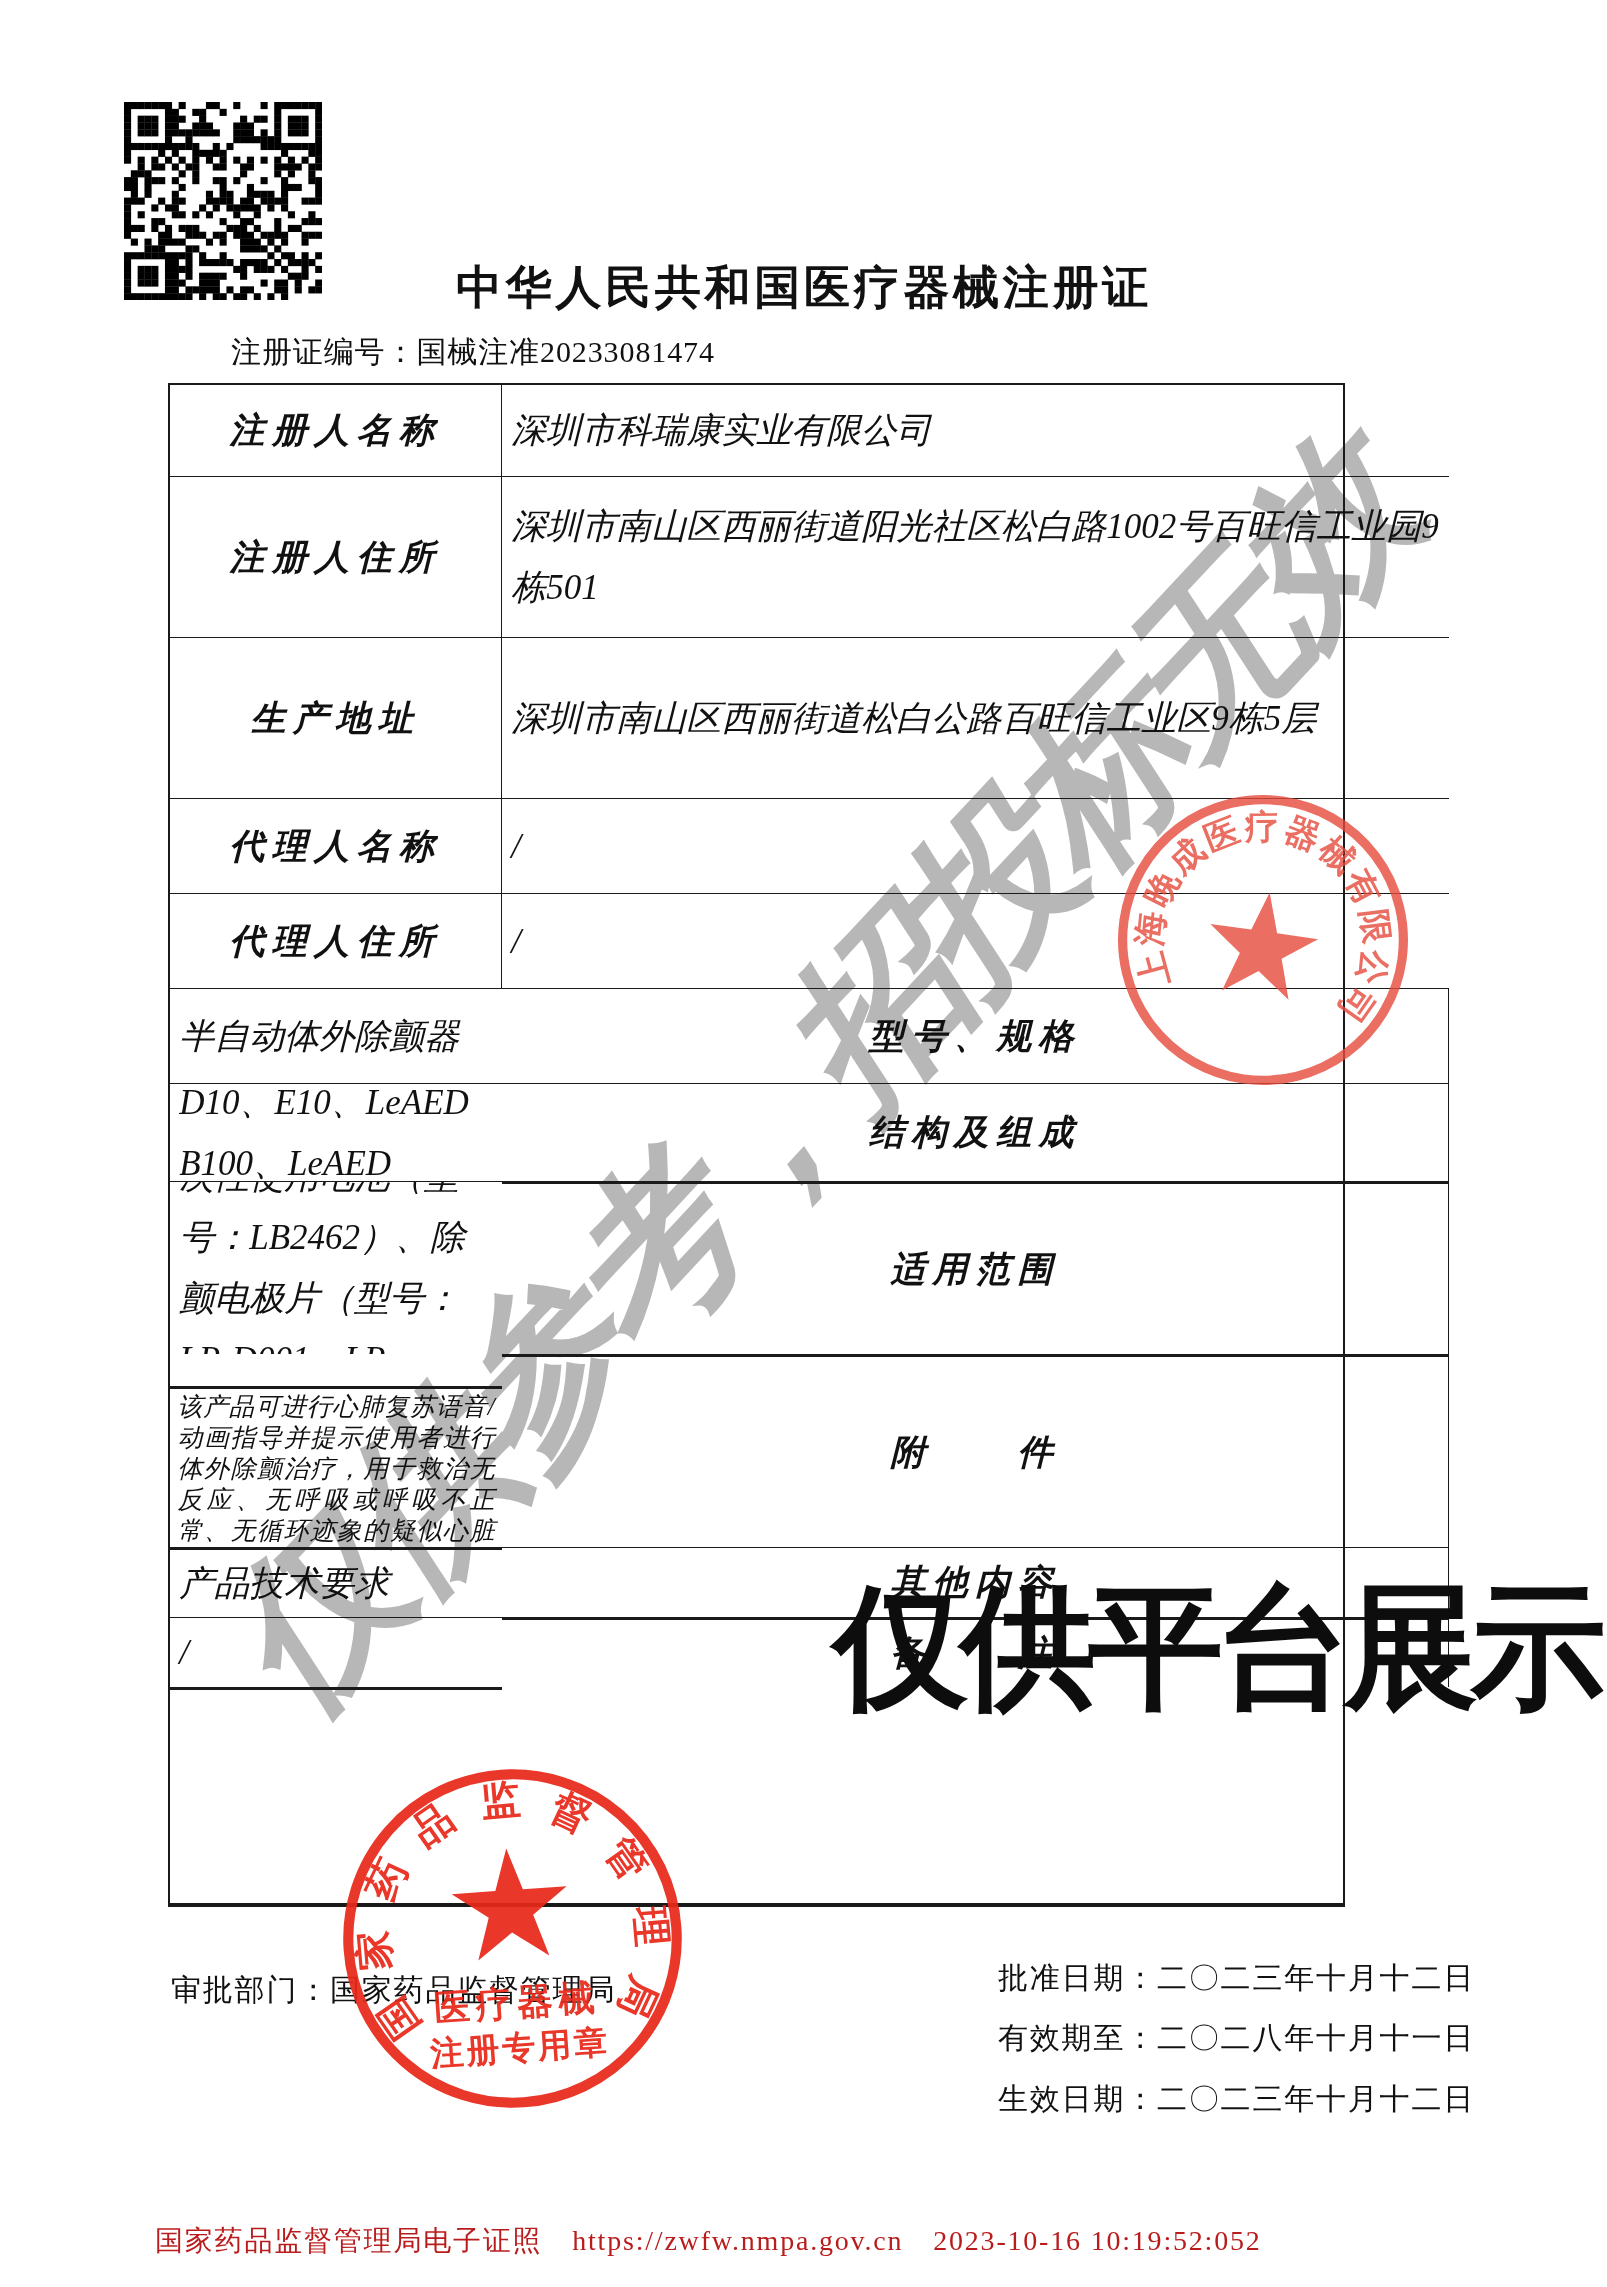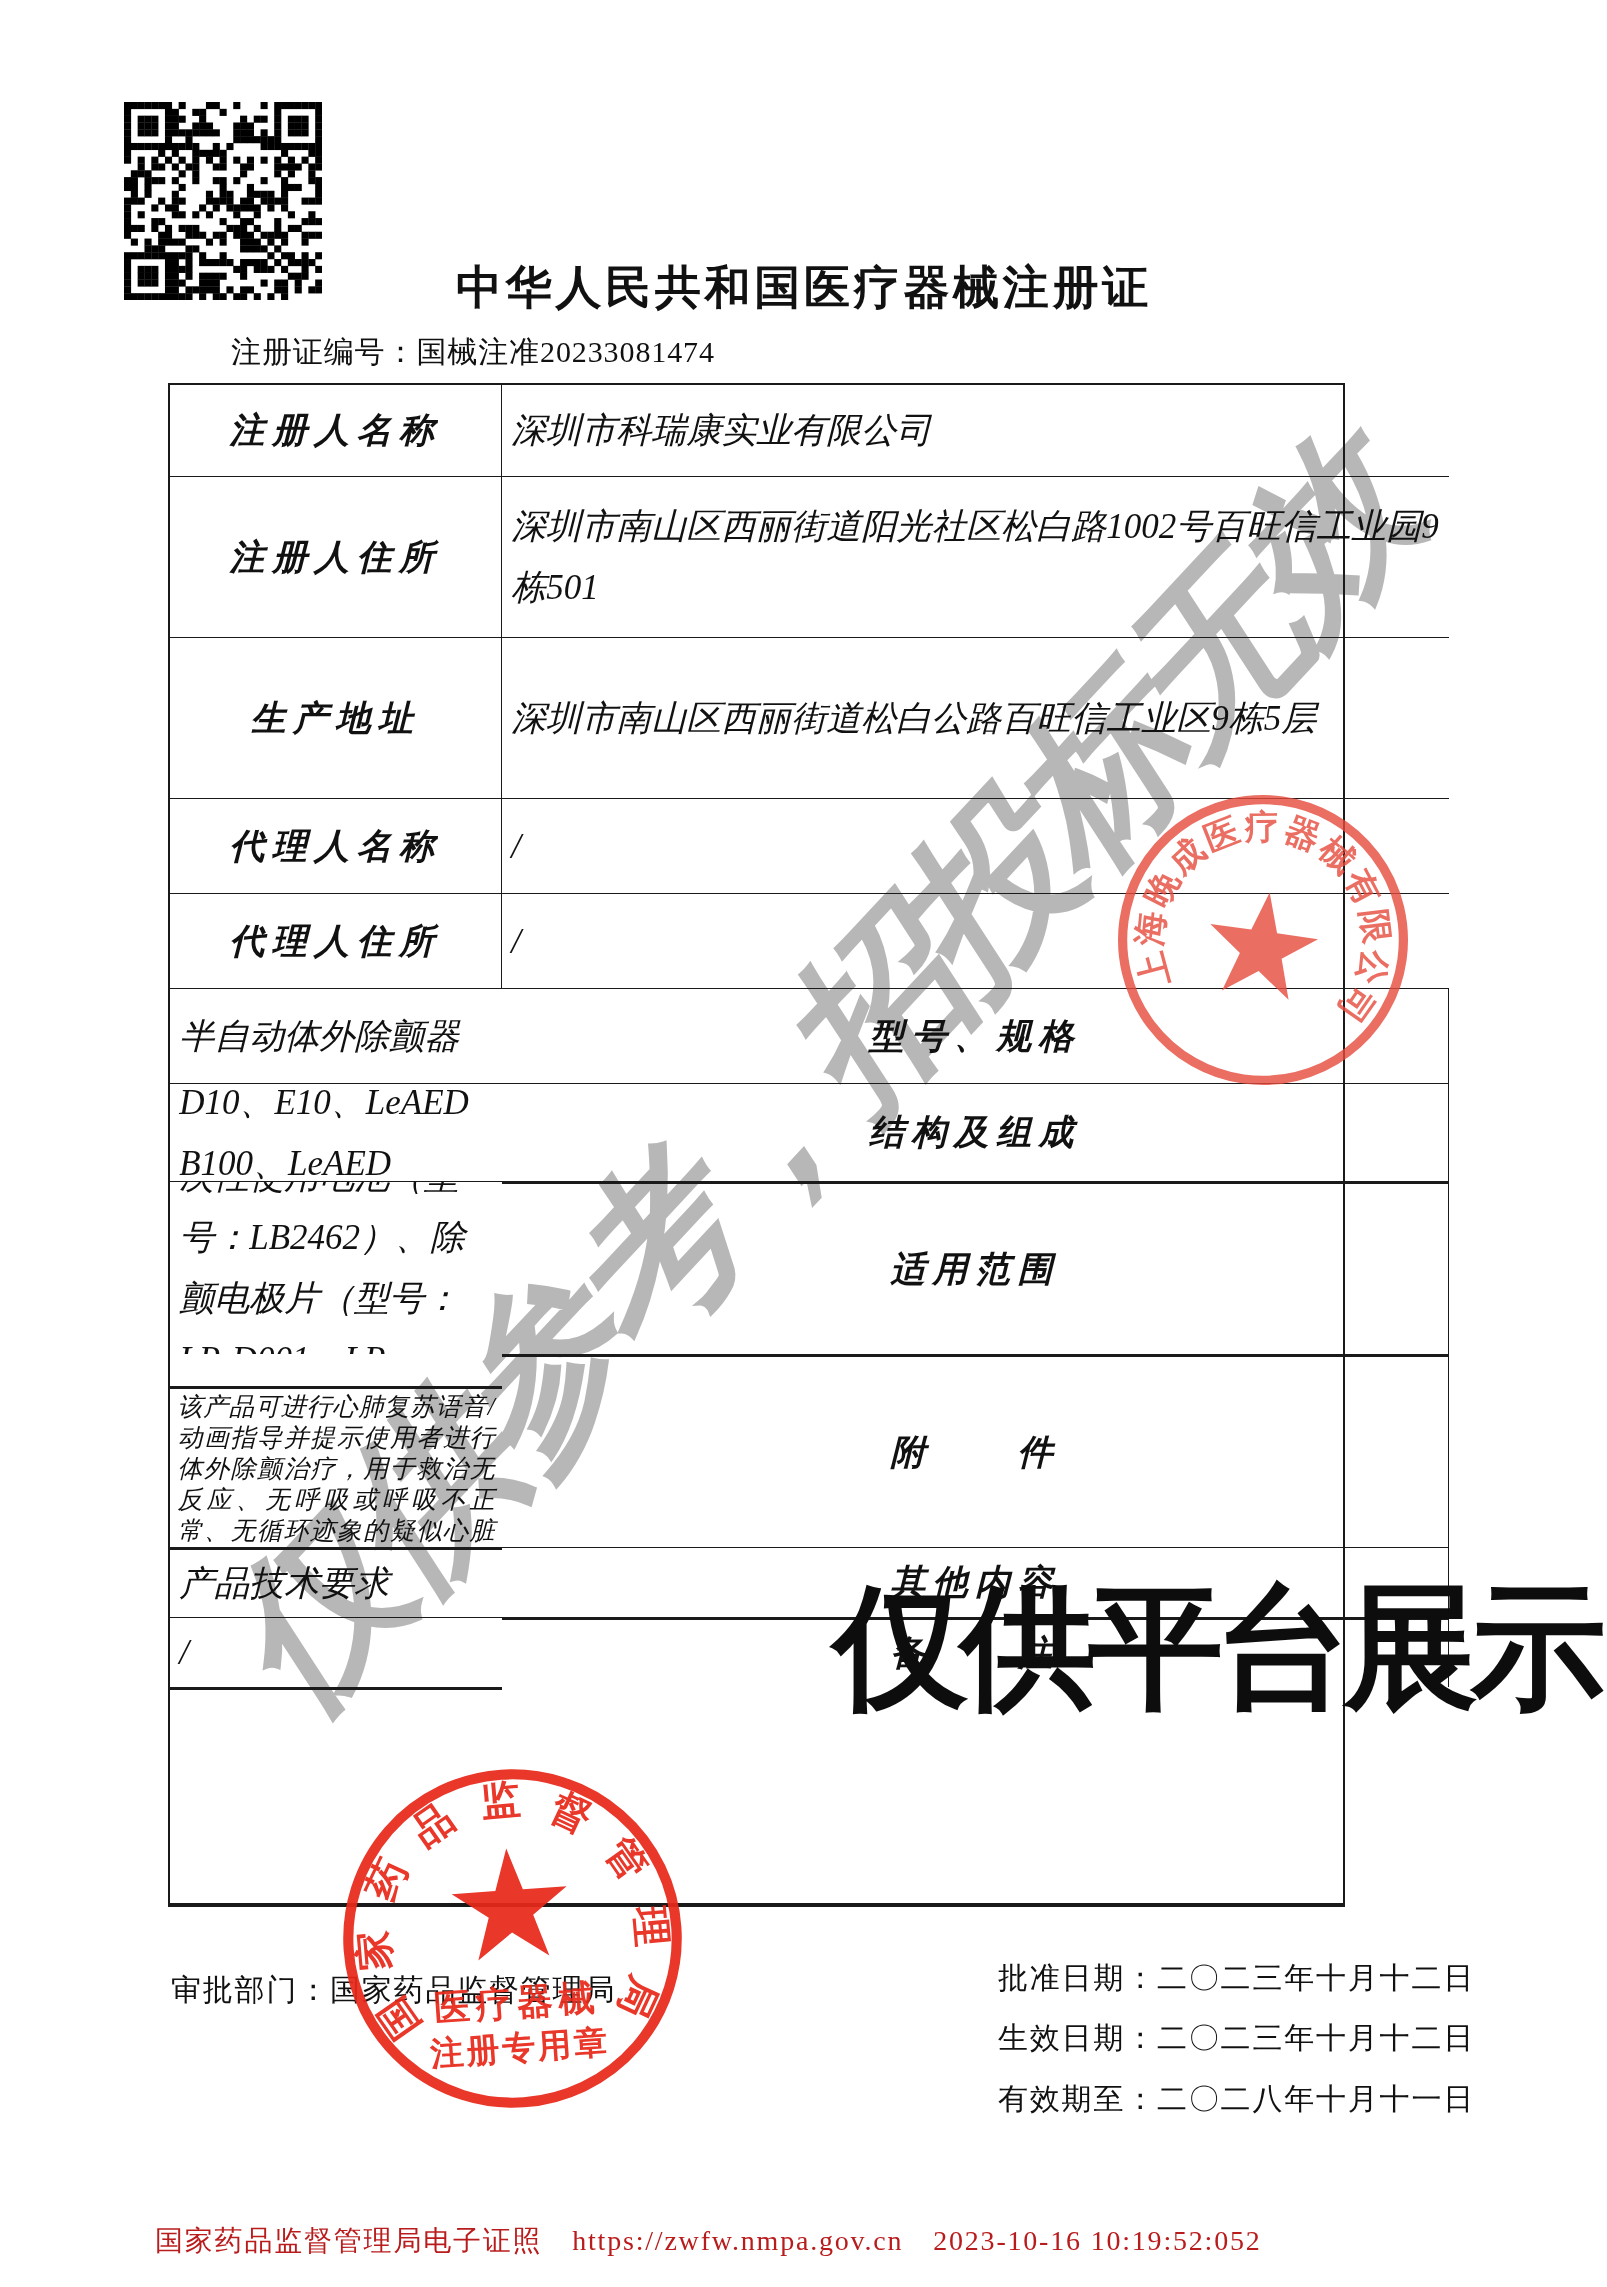--- a/index.html
+++ b/index.html
@@ -575,24 +575,24 @@
 
   <div class="approval-line">
     <span>审批部门：</span><span>国家药品监督管理局</span>
   </div>
 
   <div class="dates">
     <div class="date-row">
       <span>批准日期：</span><span>二〇二三年十月十二日</span>
     </div>
     <div class="date-row">
-      <span>生效日期：</span><span>二〇二三年十月十二日</span>
+      <span>有效期至：</span><span>二〇二八年十月十一日</span>
     </div>
     <div class="date-row">
-      <span>有效期至：</span><span>二〇二八年十月十一日</span>
+      <span>生效日期：</span><span>二〇二三年十月十二日</span>
     </div>
   </div>
 
   <div class="page-footer">国家药品监督管理局电子证照　https://zwfw.nmpa.gov.cn　2023-10-16 10:19:52:052</div>
 
   <svg class="seal seal-company" viewBox="0 0 340 340" xmlns="http://www.w3.org/2000/svg" xmlns:xlink="http://www.w3.org/1999/xlink">
     <circle cx="170" cy="170" r="152" fill="none" stroke="#e64a3c" stroke-width="10"></circle>
     <path id="compArc" d="M 85.7,240.7 A 110,110 0 1 1 247.8,247.8" fill="none"></path>
     <text font-size="37" fill="#e64a3c" font-weight="700">
       <textPath href="#compArc" xlink:href="#compArc" startOffset="14" textLength="478">上海晚成医疗器械有限公司</textPath>

